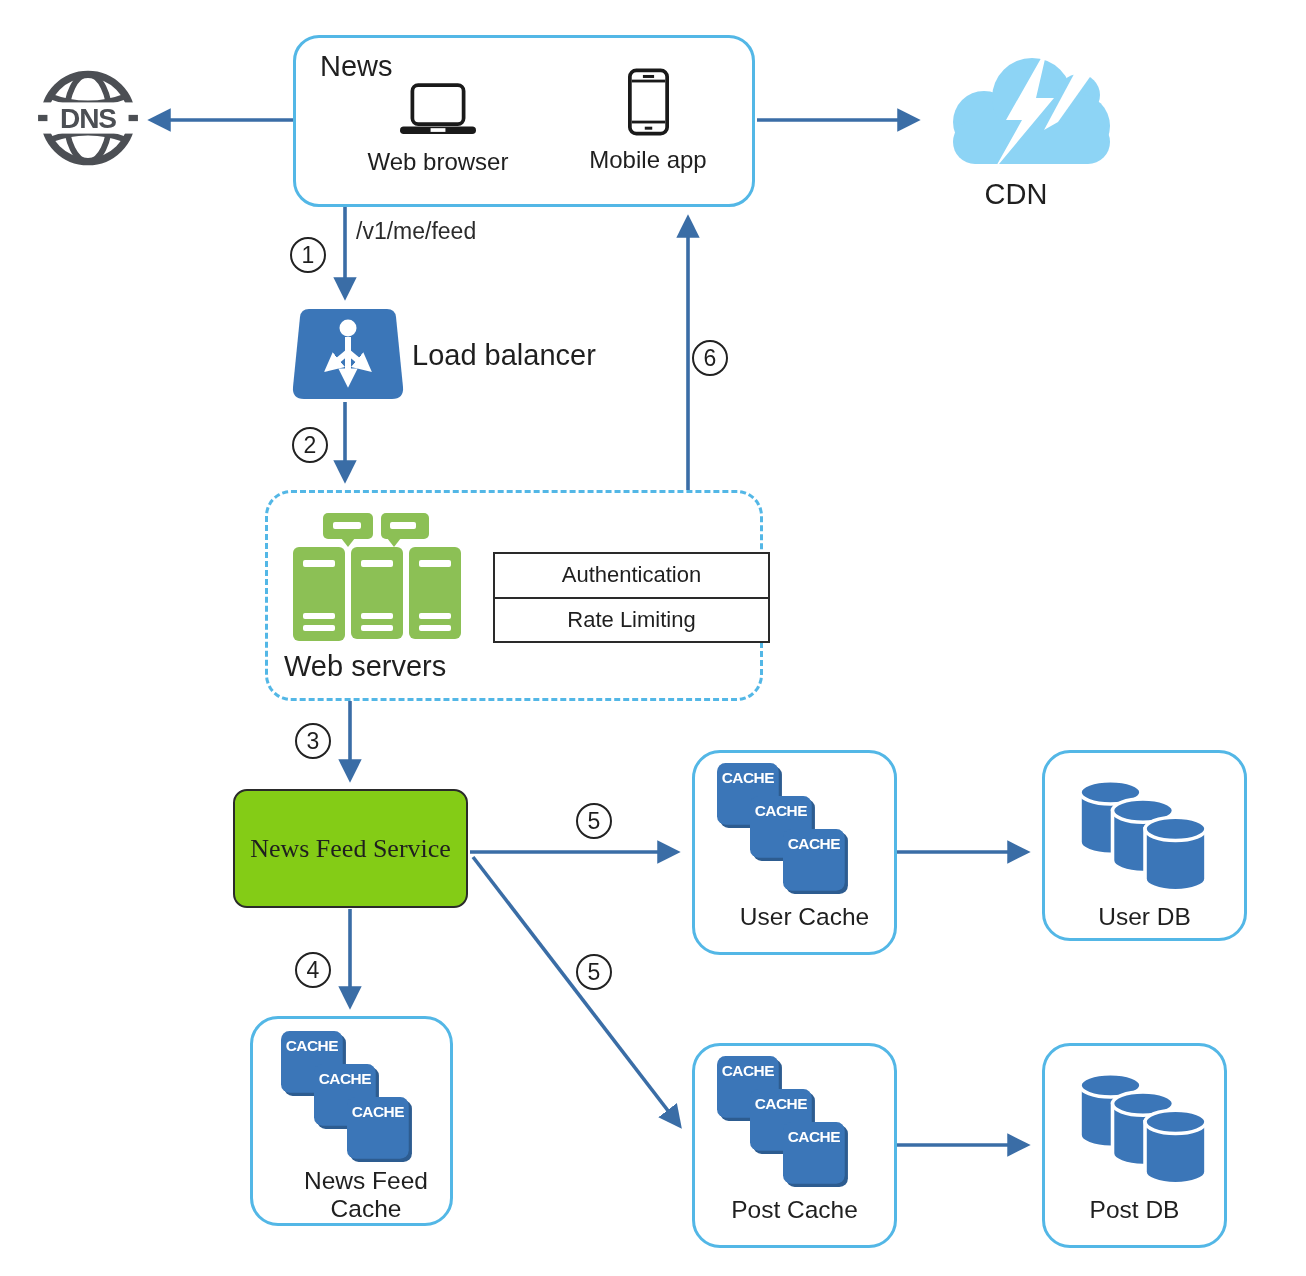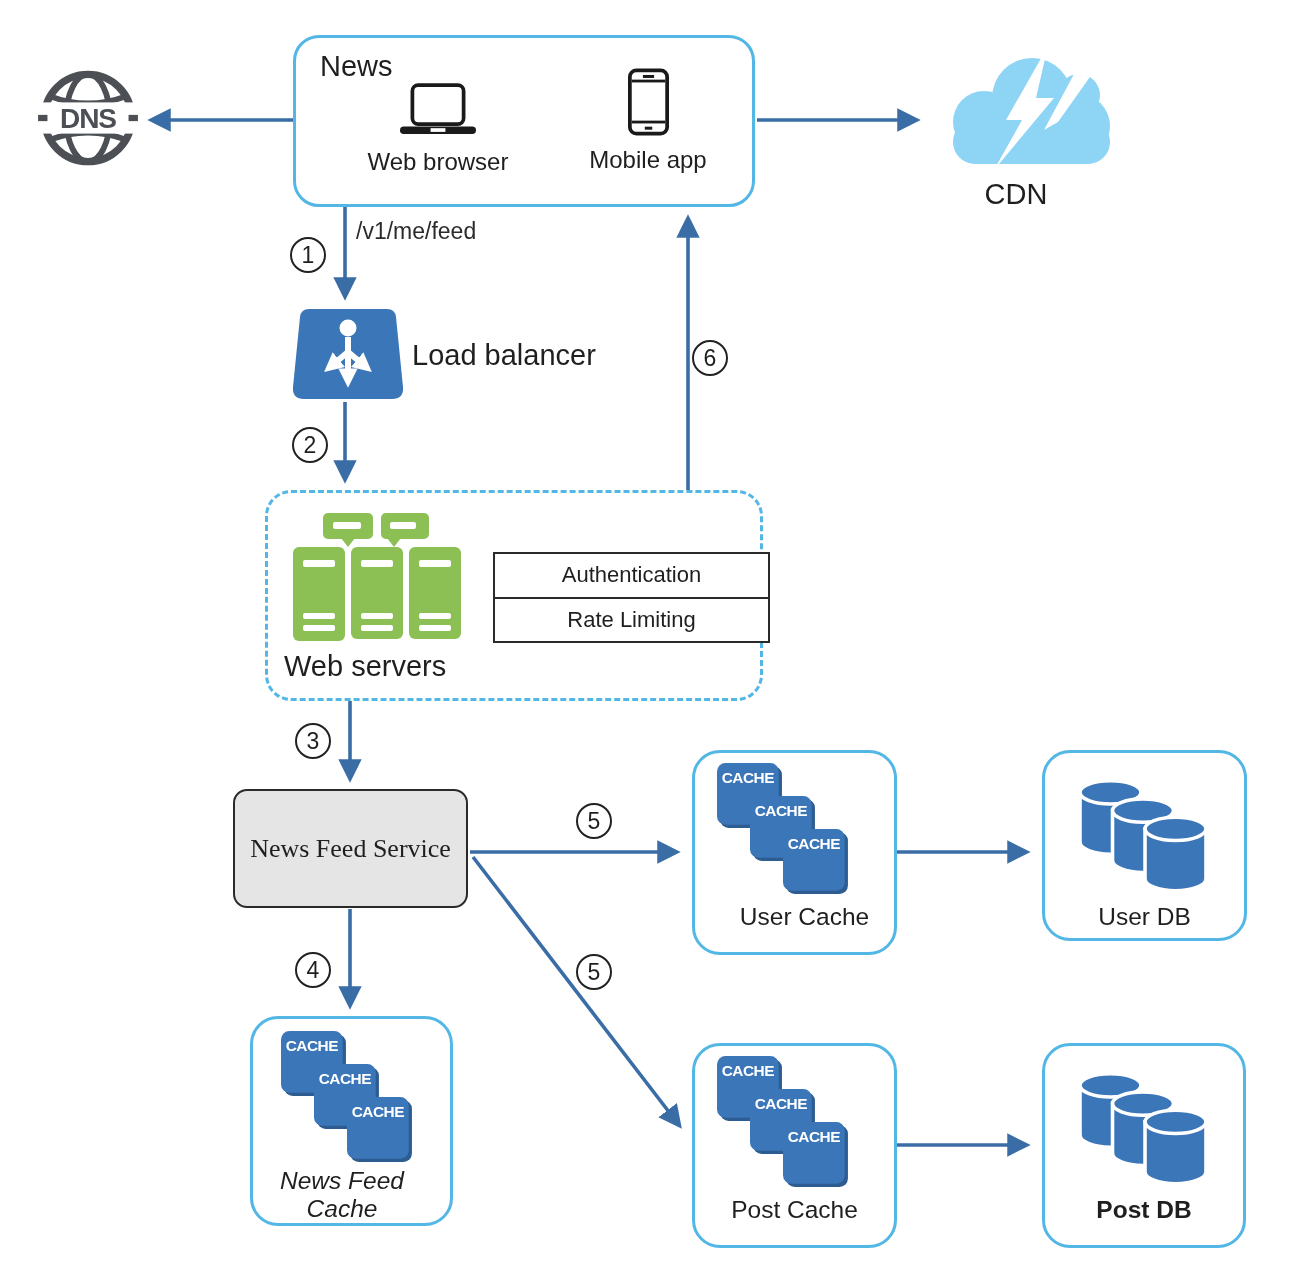--- a/index.html
+++ b/index.html
@@ -14,21 +14,21 @@
   
   .bluebox{
     position:absolute;border:3.5px solid #53b7e6;border-radius:28px;background:#fff;
     box-sizing:border-box;
   }
   .dashedbox{
     position:absolute;border:3.5px dashed #53b7e6;border-radius:26px;background:#fff;
     box-sizing:border-box;
   }
   .blackbox{
-    position:absolute;border:2.5px solid #2a2a2a;border-radius:14px;background:#e5e5e5;
+    position:absolute;border:2.5px solid #2a2a2a;border-radius:14px;background:#84cc16;
     box-sizing:border-box;display:flex;align-items:center;justify-content:center;
   }
 
   .user-title{position:absolute;left:24px;top:12px;font-size:29px;}
   .client{position:absolute;display:flex;flex-direction:column;align-items:center;}
   .client .clabel{margin-top:10px;font-size:24px;white-space:nowrap;}
 
   .big-label{position:absolute;font-size:29px;white-space:nowrap;}
   .node-label{position:absolute;text-align:center;font-size:24.5px;line-height:28px;}
 
@@ -189,21 +189,21 @@
       <rect x="3" y="3" width="58" height="58" rx="8" fill="#2d5c90"></rect>
       <rect x="0" y="0" width="58" height="58" rx="8" fill="#3b76b8"></rect>
       <text class="cache-text" x="29" y="19">CACHE</text>
       <rect x="34" y="34" width="58" height="58" rx="8" fill="#2d5c90"></rect>
       <rect x="31" y="31" width="58" height="58" rx="8" fill="#3b76b8"></rect>
       <text class="cache-text" x="60" y="50">CACHE</text>
       <rect x="65" y="65" width="58" height="58" rx="8" fill="#2d5c90"></rect>
       <rect x="62" y="62" width="58" height="58" rx="8" fill="#3b76b8"></rect>
       <text class="cache-text" x="91" y="81">CACHE</text>
     </svg>
-    <div class="node-label" style="left:19px;top:148px;width:140px;font-style:italic;">News Feed Cache</div>
+    <div class="node-label" style="left:43px;top:148px;width:140px;">News Feed Cache</div>
   </div>
 
   <div class="bluebox" style="left:692px;top:750px;width:205px;height:205px;">
     <svg class="abs" style="left:22px;top:10px;" width="132" height="132" viewBox="0 0 124 124">
       <rect x="3" y="3" width="58" height="58" rx="8" fill="#2d5c90"></rect>
       <rect x="0" y="0" width="58" height="58" rx="8" fill="#3b76b8"></rect>
       <text class="cache-text" x="29" y="19">CACHE</text>
       <rect x="34" y="34" width="58" height="58" rx="8" fill="#2d5c90"></rect>
       <rect x="31" y="31" width="58" height="58" rx="8" fill="#3b76b8"></rect>
       <text class="cache-text" x="60" y="50">CACHE</text>
@@ -240,21 +240,21 @@
       <rect x="34" y="34" width="58" height="58" rx="8" fill="#2d5c90"></rect>
       <rect x="31" y="31" width="58" height="58" rx="8" fill="#3b76b8"></rect>
       <text class="cache-text" x="60" y="50">CACHE</text>
       <rect x="65" y="65" width="58" height="58" rx="8" fill="#2d5c90"></rect>
       <rect x="62" y="62" width="58" height="58" rx="8" fill="#3b76b8"></rect>
       <text class="cache-text" x="91" y="81">CACHE</text>
     </svg>
     <div class="node-label" style="left:0;top:150px;width:100%;">Post Cache</div>
   </div>
 
-  <div class="bluebox" style="left:1042px;top:1043px;width:204px;height:205px;font-weight:bold;">
+  <div class="bluebox" style="left:1042px;top:1043px;width:185px;height:205px;">
     <svg class="abs" style="left:34px;top:26px;" width="130" height="118" viewBox="0 0 128 116">
       <g>
         <path d="M1,13 L1,62 A30,12 0 0 0 61,62 L61,13 Z" fill="#3b76b8" stroke="#ffffff" stroke-width="3.5"></path>
         <ellipse cx="31" cy="13" rx="30" ry="11.5" fill="#3b76b8" stroke="#ffffff" stroke-width="3.5"></ellipse>
       </g>
       <g transform="translate(32,18)">
         <path d="M1,13 L1,62 A30,12 0 0 0 61,62 L61,13 Z" fill="#3b76b8" stroke="#ffffff" stroke-width="3.5"></path>
         <ellipse cx="31" cy="13" rx="30" ry="11.5" fill="#3b76b8" stroke="#ffffff" stroke-width="3.5"></ellipse>
       </g>
       <g transform="translate(64,36)">

